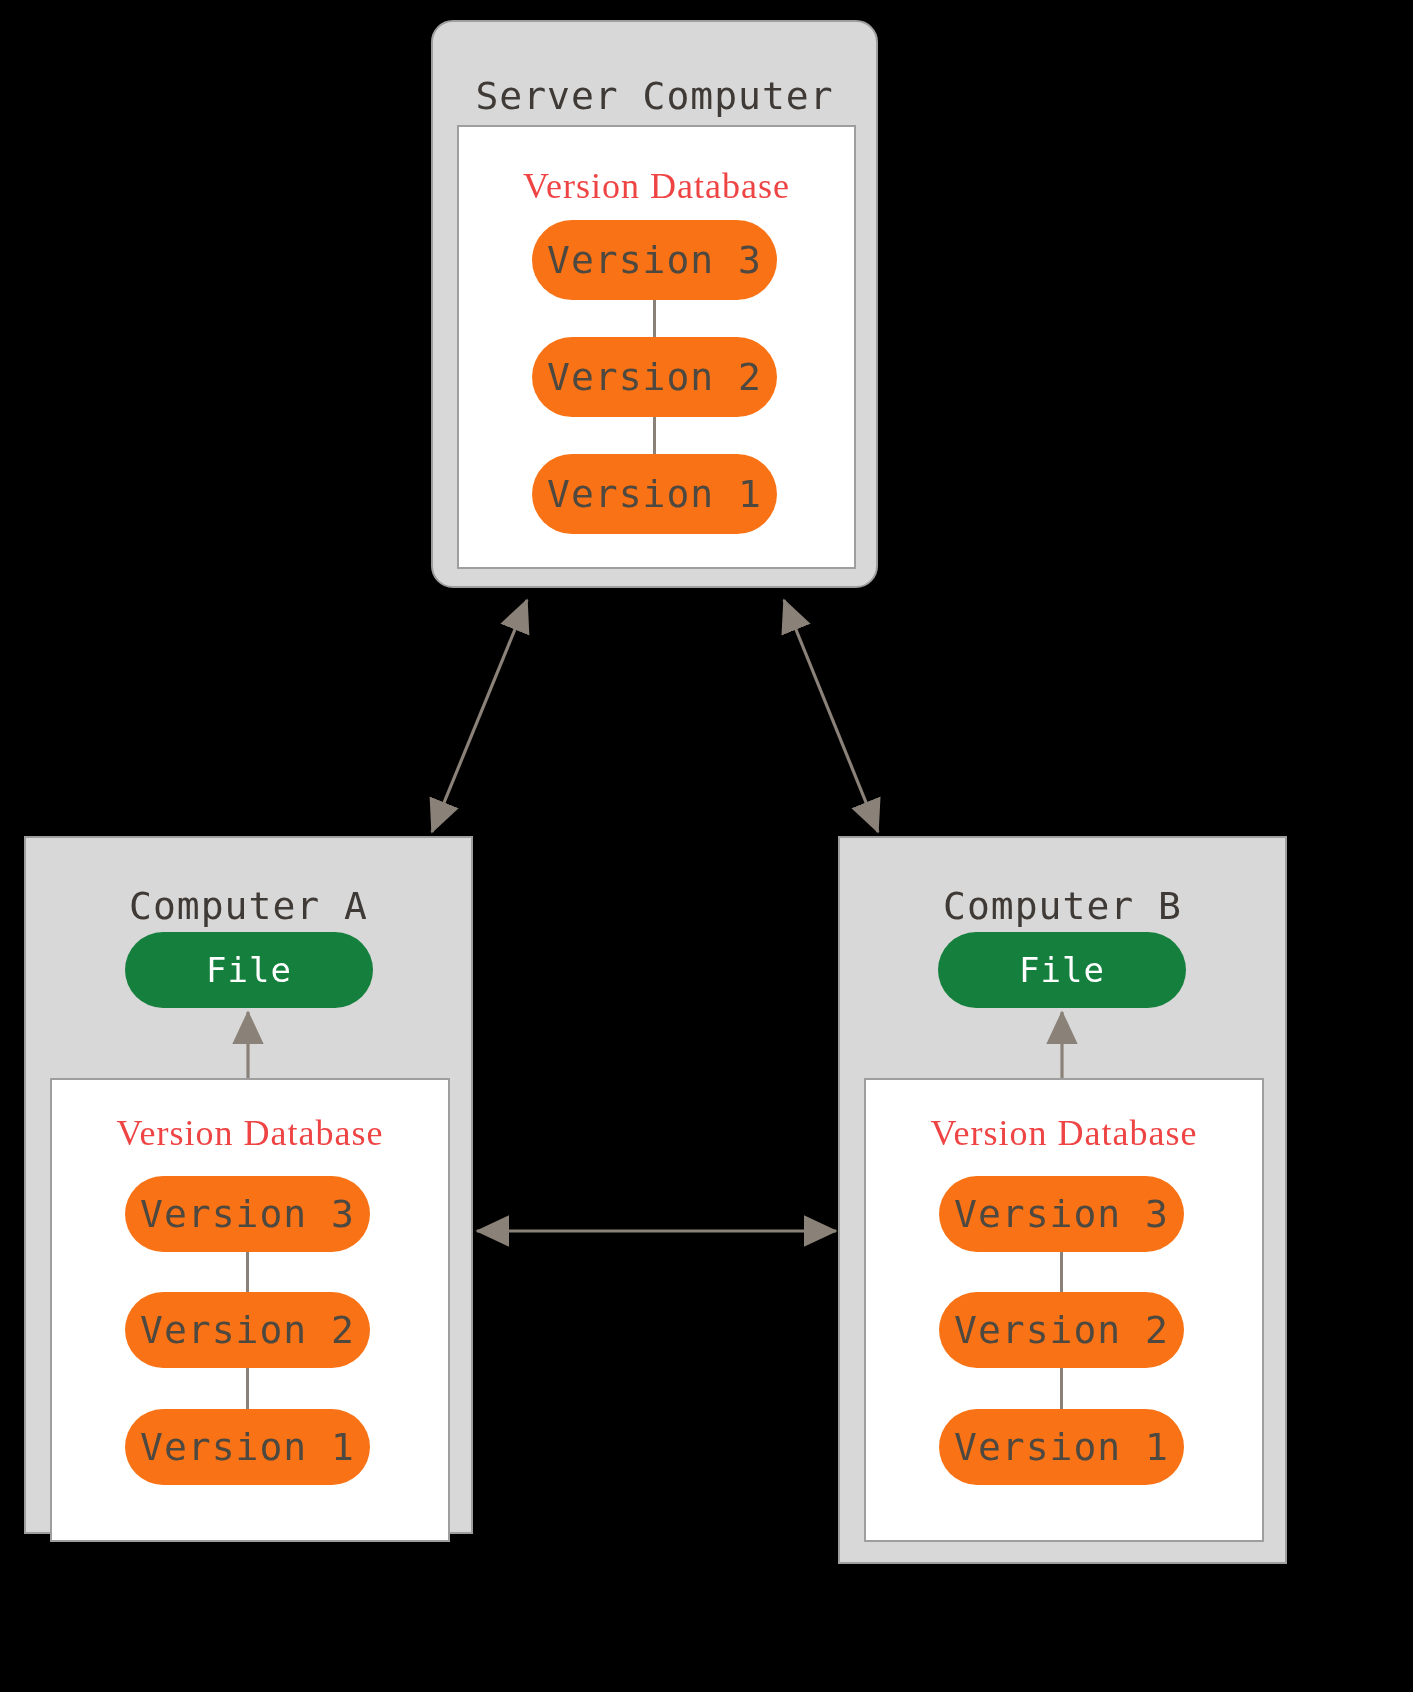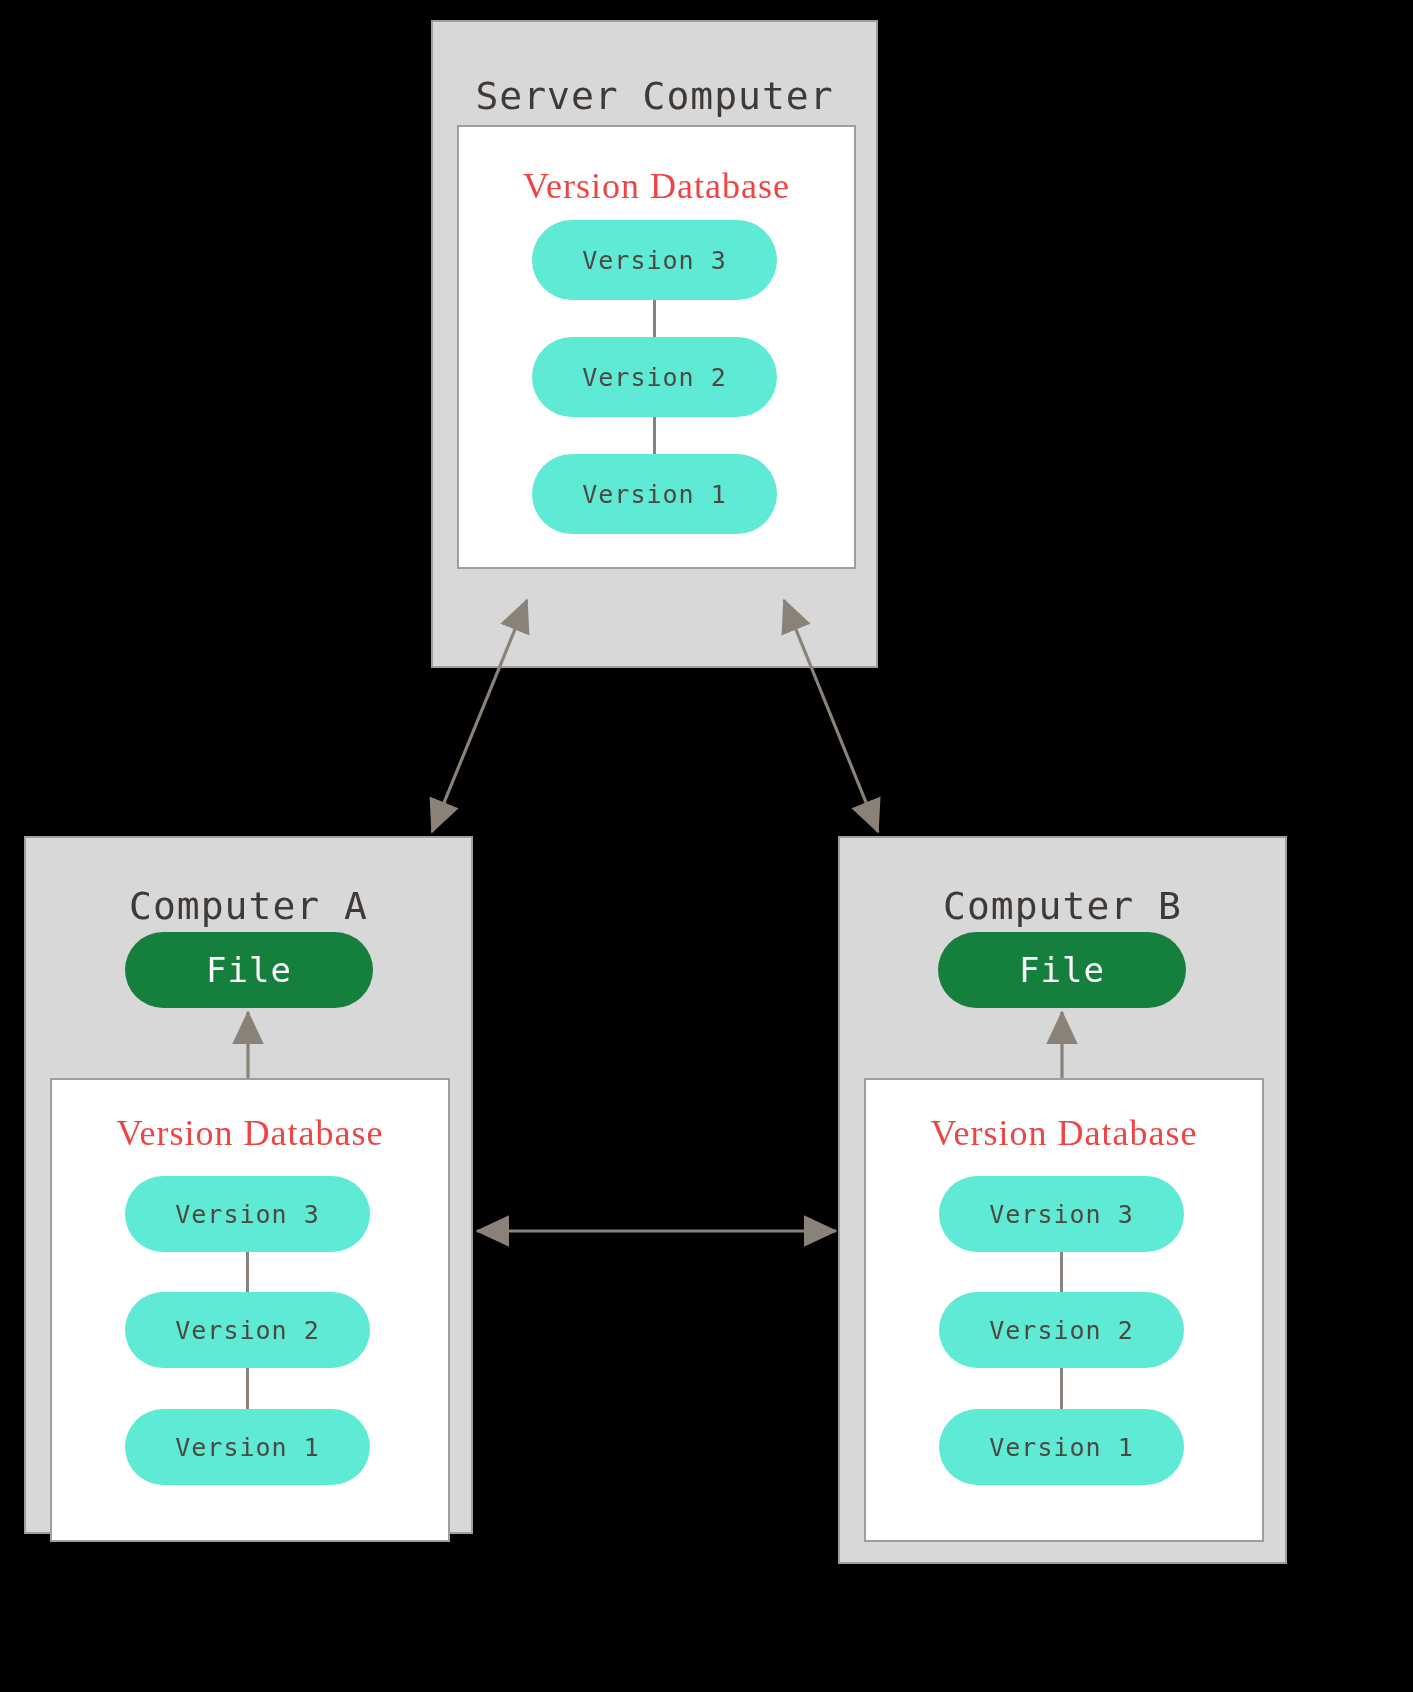--- a/index.html
+++ b/index.html
@@ -62,23 +62,23 @@
   .pill {
     position: absolute;
     display: flex;
     align-items: center;
     justify-content: center;
     border-radius: 999px;
     box-sizing: border-box;
     white-space: nowrap;
   }
   .pill-version {
-    background: #5eead4;
+    background: #f97316;
     color: #4d4840;
-    font-size: 25px;
+    font-size: 38px;
     letter-spacing: 1px;
   }
   .pill-file {
     background: #15803d;
     color: #ffffff;
     font-size: 34px;
     letter-spacing: 1px;
   }
 
   
@@ -94,21 +94,21 @@
     width: 1413px;
     height: 1692px;
     pointer-events: none;
   }
 </style>
 </head>
 <body>
 
 <div class="stage">
 
-  <div class="outer-box" style="left:431px; top:20px; width:447px; height:648px;">
+  <div class="outer-box" style="left:431px; top:20px; width:447px; height:568px;border-radius:22px;">
     <div class="box-title" style="top:52px;">Server Computer</div>
 
     <div class="inner-box" style="left:24px; top:103px; width:399px; height:444px;">
       <div class="inner-title" style="top:38px;">Version Database</div>
     </div>
   </div>
 
   <div class="pill pill-version" style="left:532px; top:220px; width:245px; height:80px;">
     <span>Version 3</span>
   </div>

